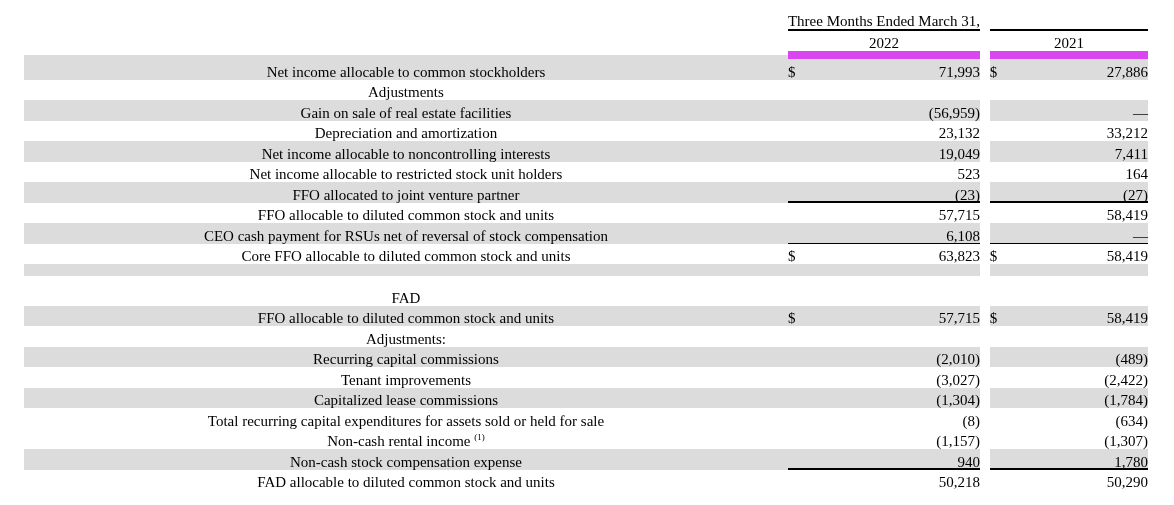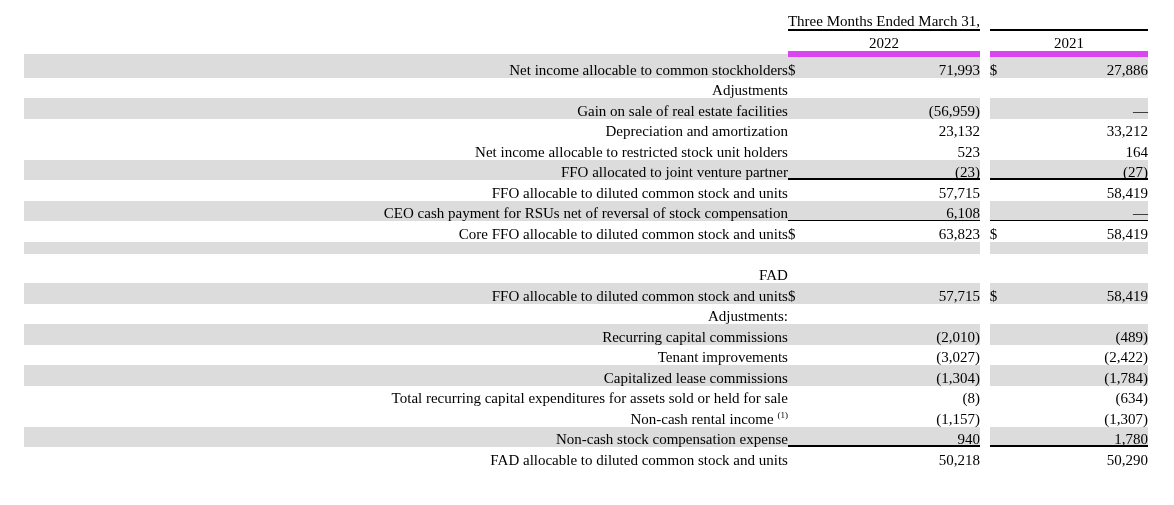--- a/index.html
+++ b/index.html
@@ -55,29 +55,29 @@
     font-weight: bold;
     font-size: 15px;
     height: 19px;
     border-bottom: 2px solid #000;
   }
   .hdr-year {
     text-align: center;
     font-weight: bold;
     font-size: 15px;
     height: 20px;
-    border-bottom: 6px solid #d946ef;
+    border-bottom: 8px solid #d946ef;
   }
   .hdr-blank { border-bottom: none; }
 
   
   tr.row td { height: 20.5px; }
   tr.row.shaded td { background: #dcdcdc; }
 
-  td.label   { text-align: right; padding-left: 2px; }
+  td.label   { text-align: center; padding-left: 2px; }
   td.cur     { text-align: left;  padding-left: 2px; }
   td.val     { text-align: right; padding-right: 2px; }
   td.gapcell { background: transparent !important; }
 
   .bold { font-weight: bold; }
 
   .ind0 { padding-left: 2px;  }
   .ind1 { padding-left: 16px; }
   .ind2 { padding-left: 22px; }
 
@@ -162,20 +162,28 @@
 
     <tr class="row">
       <td class="label ind1">Depreciation and amortization</td>
       <td class="cur"></td>
       <td class="val">23,132</td>
       <td class="gapcell"></td>
       <td class="cur"></td>
       <td class="val">33,212</td>
     </tr>
 
+    <tr class="row shaded">
+      <td class="label ind1">Net income allocable to noncontrolling interests</td>
+      <td class="cur"></td>
+      <td class="val">19,049</td>
+      <td class="gapcell"></td>
+      <td class="cur"></td>
+      <td class="val">7,411</td>
+    </tr>
 
     <tr class="row">
       <td class="label ind1">Net income allocable to restricted stock unit holders</td>
       <td class="cur"></td>
       <td class="val">523</td>
       <td class="gapcell"></td>
       <td class="cur"></td>
       <td class="val">164</td>
     </tr>
 

